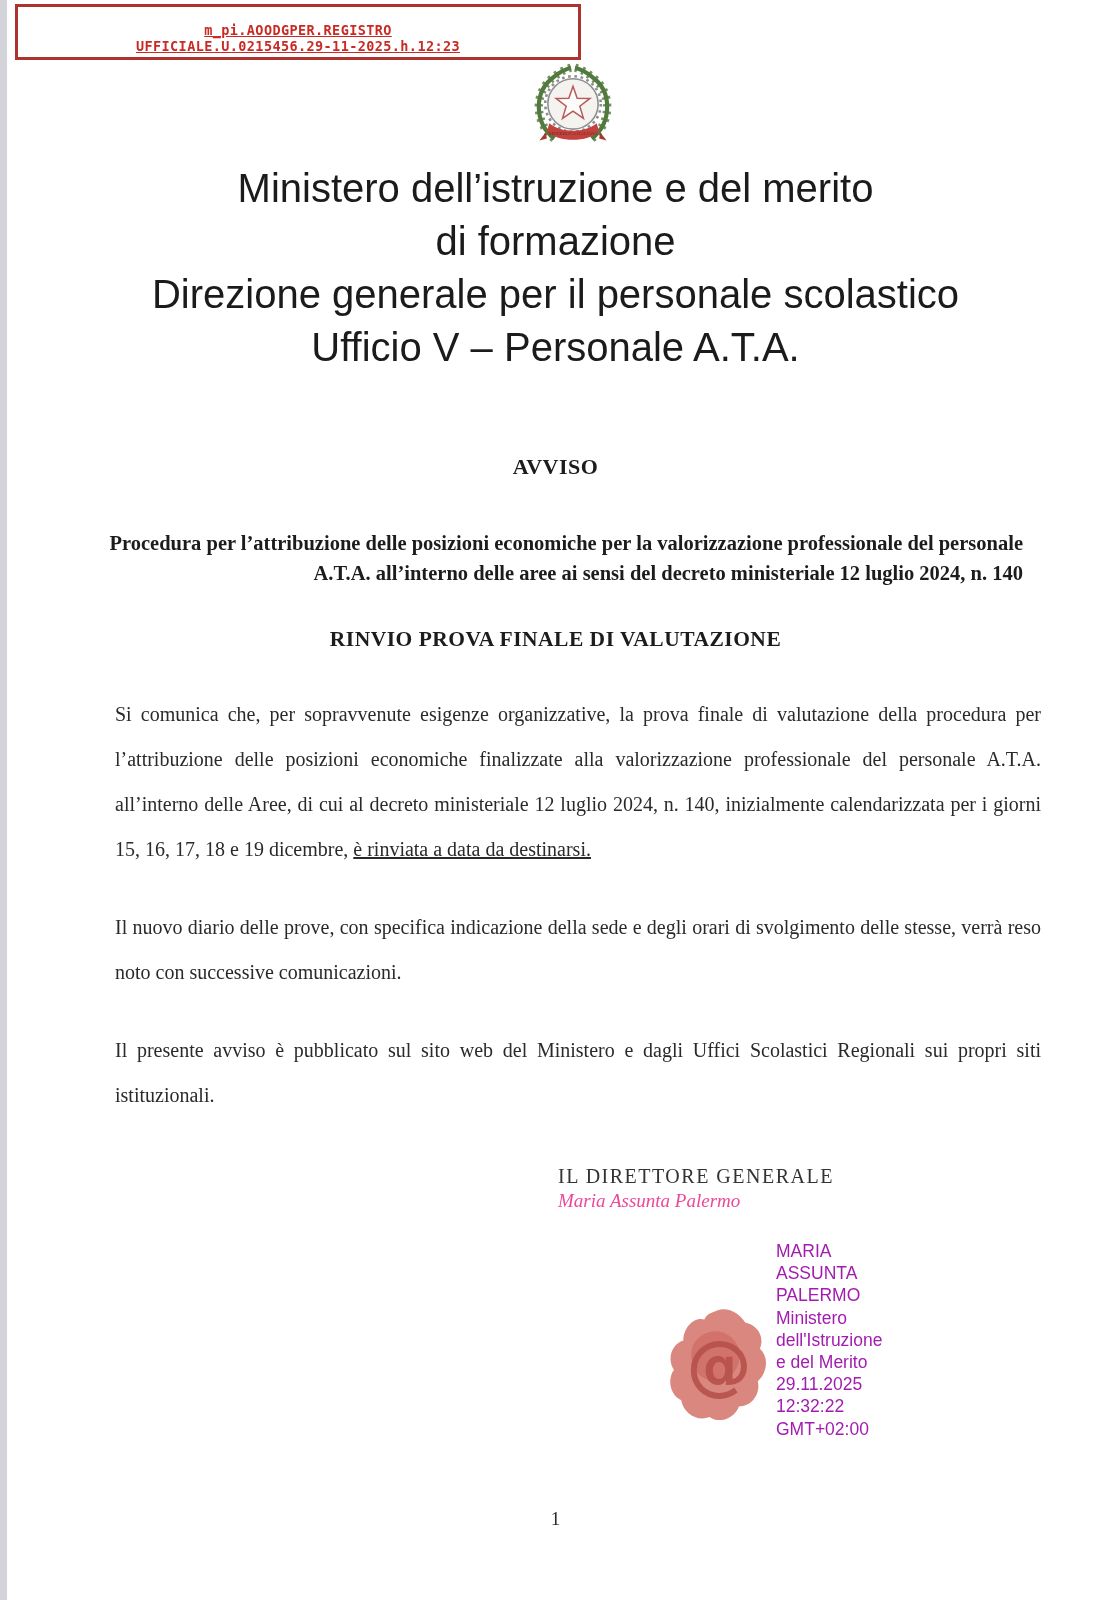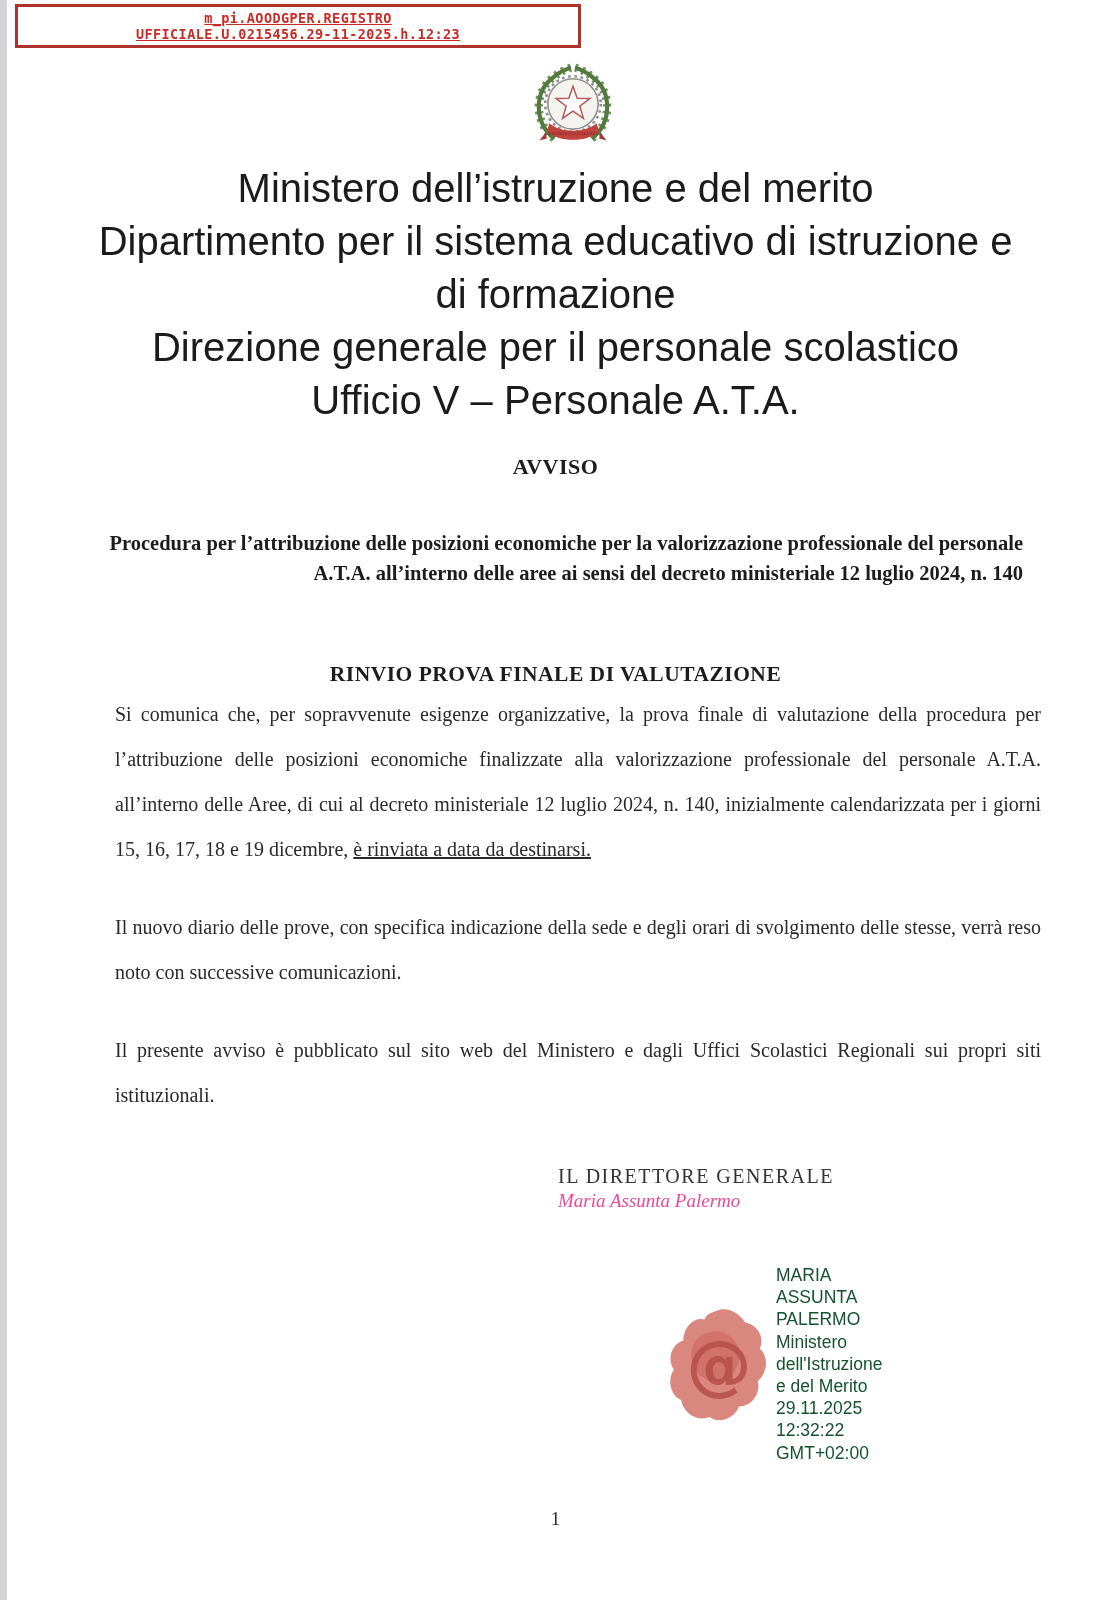--- a/index.html
+++ b/index.html
@@ -13,21 +13,21 @@
   }
   .scan-edge{
     position:absolute;left:0;top:0;width:7px;height:1600px;
     background:#d3d3d9;
   }
   
   .registry-box{
     position:absolute;left:15px;top:4px;width:560px;height:38px;
     border:3px solid #ae322e;
     display:flex;flex-direction:column;align-items:center;justify-content:center;
-    padding-top:0;
+    padding-top:12px;
   }
   .registry-line{
     font-family:"DejaVu Sans Mono", monospace;
     font-weight:bold;font-size:13.5px;line-height:16px;
     color:#c92a24;text-decoration:underline;letter-spacing:.4px;
     white-space:nowrap;
   }
   
   .emblem{position:absolute;left:529px;top:56px;width:88px;height:98px;}
   
@@ -42,21 +42,21 @@
   
   .avviso-title{
     position:absolute;left:0;top:454px;width:1111px;
     text-align:center;font-weight:bold;font-size:22px;letter-spacing:.5px;
   }
   .subject{
     position:absolute;left:88px;top:528px;width:935px;
     text-align:right;font-weight:bold;font-size:20.5px;line-height:30px;
   }
   .rinvio-title{
-    position:absolute;left:0;top:662px;width:1111px;
+    position:absolute;left:0;top:627px;width:1111px;
     text-align:center;font-weight:bold;font-size:21.5px;letter-spacing:.5px;
   }
   
   .doc-body{position:absolute;left:115px;top:692px;width:926px;}
   .doc-body p{
     margin:0 0 33px 0;
     font-size:20px;line-height:45px;
     text-align:justify;
     color:#2a2a2a;
   }
@@ -65,23 +65,22 @@
   .director-block{
     position:absolute;left:558px;top:1163px;width:412px;
     text-align:left;color:#333;
   }
   .director-role{font-size:20px;letter-spacing:1.5px;line-height:26px;}
   .director-name{font-style:italic;font-size:19px;line-height:24px;color:#ec4899;}
   .seal{position:absolute;left:660px;top:1288px;width:118px;height:152px;}
   .stamp-text{
     position:absolute;left:776px;top:1240px;width:200px;
     font-family:"Liberation Sans", sans-serif;
-    font-size:17.5px;line-height:22.2px;color:#14532d;
+    font-size:17.5px;line-height:22.2px;color:#a21caf;
     white-space:pre-line;
-    margin-top:24px;
   }
   .page-number{
     position:absolute;left:0;top:1508px;width:1111px;
     text-align:center;font-size:19px;color:#2a2a2a;
   }
 </style>
 </head>
 <body>
 
 <div class="page">
@@ -107,21 +106,20 @@
 
       <path d="M16,72 L10,80 L17,78 Z" fill="#a93530"></path>
       <path d="M68,72 L74,80 L67,78 Z" fill="#a93530"></path>
       <path d="M17,71 C28,82 56,82 67,71 L64.5,63.5 C54,73 30,73 19.5,63.5 Z" fill="#c2423d"></path>
       <text x="42" y="75" text-anchor="middle" font-size="4.2" font-family="Liberation Serif, serif" fill="#6d1f1c" opacity="0.8">REPUBBLICA ITALIANA</text>
     </svg>
   </div>
 
   <div class="header-block">
     <div>Ministero dell’istruzione e del merito</div>
-    <div>Dipartimento per il sistema educativo di istruzione e</div>
     <div>di formazione</div>
     <div>Direzione generale per il personale scolastico</div>
     <div>Ufficio V – Personale A.T.A.</div>
   </div>
 
   <div class="avviso-title">AVVISO</div>
 
   <div class="subject">Procedura per l’attribuzione delle posizioni economiche per la valorizzazione professionale del personale A.T.A. all’interno delle aree ai sensi del decreto ministeriale 12 luglio 2024, n. 140</div>
 
   <div class="rinvio-title">RINVIO PROVA FINALE DI VALUTAZIONE</div>

